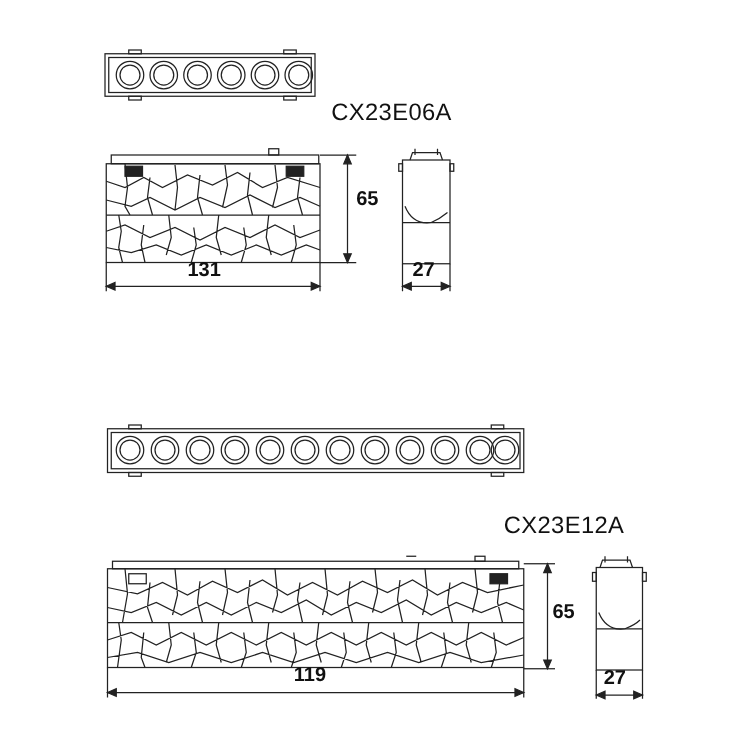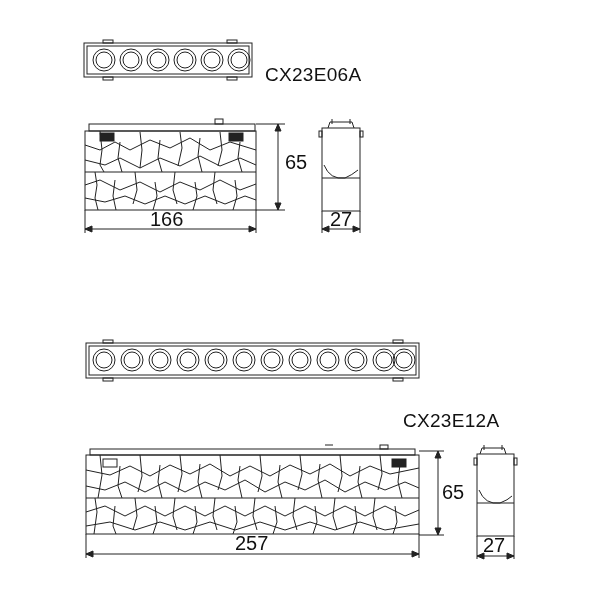--- a/index.html
+++ b/index.html
@@ -1,19 +1,19 @@
 <!DOCTYPE html>
 <html><head>
 <meta charset="utf-8">
 <style>
   html, body { margin:0; padding:0; background:#ffffff; }
   body { width:600px; height:600px; position:relative; overflow:hidden; font-family:"Liberation Sans", sans-serif; }
   .abs { position:absolute; }
   .label { font-size:19px; color:#111; letter-spacing:0.3px; }
-  .dim { font-size:20px; color:#111; }
+  .dim { font-size:16px; color:#111;font-weight:bold; }
   svg { position:absolute; left:0; top:0; }
 </style>
 </head>
 <body>
 
 <div>
   <svg width="600" height="600" viewBox="0 0 600 600">
 
     <g fill="none" stroke="#222" stroke-width="1">
       <rect x="84" y="43" width="168" height="34"></rect>
@@ -83,23 +83,23 @@
     </g>
     <g stroke="#222" stroke-width="1" fill="#222">
       <line x1="322" y1="211" x2="322" y2="233"></line>
       <line x1="360" y1="211" x2="360" y2="233"></line>
       <line x1="322" y1="229" x2="360" y2="229"></line>
       <polygon points="322,229 329,226 329,232"></polygon>
       <polygon points="360,229 353,226 353,232"></polygon>
     </g>
   </svg>
 
-  <div class="abs label" style="left:265px; top:64px;">CX23E06A</div>
+  <div class="abs label" style="left:265px; top:80px;">CX23E06A</div>
   <div class="abs dim" style="left:285px; top:151px;">65</div>
-  <div class="abs dim" style="left:150px; top:208px;">166</div>
+  <div class="abs dim" style="left:150px; top:208px;">131</div>
   <div class="abs dim" style="left:330px; top:208px;">27</div>
 </div>
 
 <div>
   <svg width="600" height="600" viewBox="0 0 600 600">
     <g fill="none" stroke="#222" stroke-width="1">
       <rect x="86" y="343" width="333" height="35"></rect>
       <rect x="89" y="346" width="327" height="29"></rect>
       <rect x="103" y="340" width="10" height="3"></rect>
       <rect x="393" y="340" width="10" height="3"></rect>
@@ -182,15 +182,15 @@
       <line x1="477" y1="536" x2="477" y2="559"></line>
       <line x1="514" y1="536" x2="514" y2="559"></line>
       <line x1="477" y1="556" x2="514" y2="556"></line>
       <polygon points="477,556 484,553 484,559"></polygon>
       <polygon points="514,556 507,553 507,559"></polygon>
     </g>
   </svg>
 
   <div class="abs label" style="left:403px; top:410px;">CX23E12A</div>
   <div class="abs dim" style="left:442px; top:481px;">65</div>
-  <div class="abs dim" style="left:235px; top:532px;">257</div>
+  <div class="abs dim" style="left:235px; top:532px;">119</div>
   <div class="abs dim" style="left:483px; top:534px;">27</div>
 </div>
 
 </body></html>

